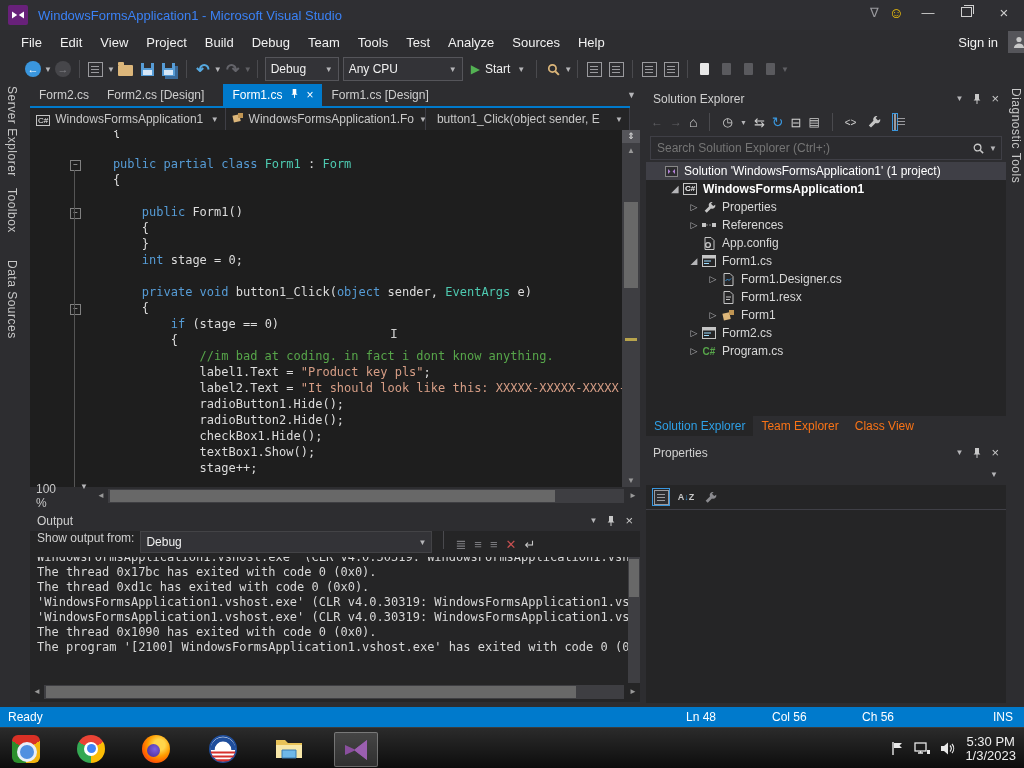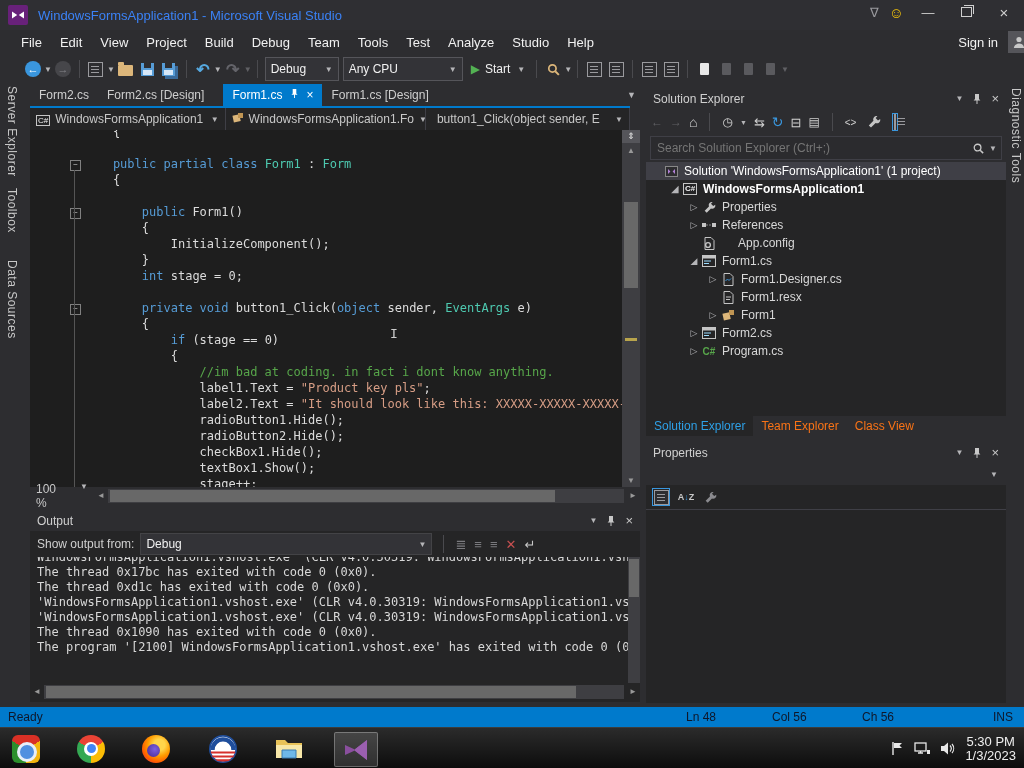--- a/index.html
+++ b/index.html
@@ -77,21 +77,21 @@
   
   #ebottom{position:absolute;left:0;top:403px;width:610px;height:18px;background:#2d2d30;display:flex;align-items:center}
   #zoom-combo{display:flex;align-items:flex-start;gap:20px;color:#c8c8c8;padding:0 6px;width:52px}
   .h-scroll{position:relative;height:14px;background:#3e3e42;flex:1;margin-right:2px}
   .h-thumb{position:absolute;top:1px;height:12px;background:#686868}
   .h-arrow{color:#999;font-size:8px;width:14px;text-align:center;line-height:14px}
   
   #output{position:absolute;left:0;top:426px;width:610px;height:192px;background:#252526}
   .pane-head{height:21px;background:#2d2d30;display:flex;align-items:center;padding:0 7px;color:#d0d0d0}
   .pane-head .hicons{margin-left:auto;display:flex;gap:9px;align-items:center;color:#c8c8c8}
-  #out-toolbar{height:26px;display:flex;align-items:center;padding:0 7px;gap:6px;color:#d0d0d0}
+  #out-toolbar{height:26px;display:flex;padding:0 7px;gap:6px;color:#d0d0d0}
   #out-combo{width:280px;height:20px;background:#333337;border:1px solid #434346;display:flex;align-items:center;padding:0 5px;color:#f1f1f1}
   #out-combo .caret{margin-left:auto}
   #out-text{height:127px;overflow:hidden;padding-left:7px}
   #out-text .ol{font-family:"DejaVu Sans Mono",monospace;font-size:12px;line-height:15px;color:#d8d8d8;white-space:pre}
   #out-text .ol:first-child{margin-top:-7px}
   #out-vscroll{position:absolute;right:0;top:47px;width:12px;height:126px;background:#3e3e42}
   #out-vthumb{position:absolute;left:1px;top:2px;width:10px;height:38px;background:#686868}
   #out-hscroll-row{position:absolute;left:0;top:174px;width:610px;height:15px;display:flex;align-items:center}
   
   #right-panel{position:absolute;left:646px;top:0;width:360px;height:619px}
@@ -108,21 +108,21 @@
   #se-bottom-tabs{position:absolute;left:0;top:332px;width:360px;height:24px;background:#2d2d30;display:flex;align-items:flex-start}
   .btab{padding:3px 8px;color:#f97316}
   .btab.active{background:#252526;color:#2ea0e6}
   
   #props{position:absolute;left:0;top:358px;width:360px;height:261px;background:#252526}
   #props-combo{height:22px;background:#2d2d30;display:flex;align-items:center;justify-content:flex-end;padding:0 8px;color:#c8c8c8}
   #props-toolbar{height:24px;display:flex;align-items:center;gap:8px;padding:0 6px;color:#c8c8c8;background:#252526;border-bottom:1px solid #3f3f46}
   .pt-icon{width:16px;height:16px;display:flex;align-items:center;justify-content:center;font-size:11px}
   .pt-icon.sel{border:1px solid #3a96dd}
   
-  #statusbar{left:0;top:707px;width:1024px;height:20px;background:#007acc;color:#0f172a;font-size:12px}
+  #statusbar{left:0;top:707px;width:1024px;height:20px;background:#007acc;color:#ffffff;font-size:12px}
   #statusbar span{position:absolute;top:3px}
   
   #taskbar{left:0;top:727px;width:1024px;height:41px;background:linear-gradient(#2b2b2b,#0c0c0c);border-top:1px solid #3c3c3c}
   .task-icon{position:absolute;top:4px;width:42px;height:33px;display:flex;align-items:center;justify-content:center}
   .task-icon.active{background:rgba(255,255,255,.14);border:1px solid rgba(255,255,255,.28);border-radius:2px}
   .app-circle{width:28px;height:28px;border-radius:50%;position:relative}
   .oldchrome{width:28px;height:28px;border-radius:6px;background:conic-gradient(from -60deg,#d93025 0 120deg,#f2b50f 120deg 240deg,#2c8f2c 240deg 360deg);position:relative}
   .oldchrome:before{content:"";position:absolute;left:5px;top:7px;width:14px;height:14px;border-radius:50%;background:#4f8fe0;border:3px solid #e8eef8}
   .chrome{background:conic-gradient(from -60deg,#ea4335 0 120deg,#fbbc05 120deg 240deg,#34a853 240deg 360deg)}
   .chrome:before{content:"";position:absolute;left:7px;top:7px;width:14px;height:14px;border-radius:50%;background:#fff}
@@ -156,21 +156,21 @@
       <span class="menu-item">File</span>
       <span class="menu-item">Edit</span>
       <span class="menu-item">View</span>
       <span class="menu-item">Project</span>
       <span class="menu-item">Build</span>
       <span class="menu-item">Debug</span>
       <span class="menu-item">Team</span>
       <span class="menu-item">Tools</span>
       <span class="menu-item">Test</span>
       <span class="menu-item">Analyze</span>
-      <span class="menu-item">Studio</span>
+      <span class="menu-item">Sources</span>
       <span class="menu-item">Help</span>
     </div>
   <div id="menu-right">
     <span>Sign in</span>
     <span id="avatar">
       <svg width="14" height="14" viewBox="0 0 14 14">
           <circle cx="7" cy="4.5" r="2.6" fill="#c8c8c8"></circle>
           <path d="M1.8 13c.5-3 2.6-4.4 5.2-4.4S11.7 10 12.2 13z" fill="#c8c8c8"></path>
         </svg>
     </span>
@@ -313,21 +313,20 @@
       <div id="code">
           <div class="cl"><span>    {</span></div>
           <div class="cl"></div>
           <div class="cl"><span class="k">    public partial class </span><span class="t">Form1</span><span> : </span><span class="t">Form</span></div>
           <span class="fold" style="top: 36px;">−</span>
           <div class="cl"><span>    {</span></div>
           <div class="cl"></div>
           <div class="cl"><span class="k">        public </span><span>Form1()</span></div>
           <span class="fold" style="top: 84px;">−</span>
           <div class="cl"><span>        {</span></div>
-          <div class="cl"><span>            InitializeComponent();</span></div>
           <div class="cl"><span>        }</span></div>
           <div class="cl"><span class="k">        int </span><span>stage = 0;</span></div>
           <div class="cl"></div>
           <div class="cl"><span class="k">        private void </span><span>button1_Click(</span><span class="k">object</span><span> sender, </span><span class="t">EventArgs</span><span> e)</span></div>
           <span class="fold" style="top: 180px;">−</span>
           <div class="cl"><span>        {</span></div>
           <div class="cl"><span class="k">            if</span><span> (stage == 0)</span></div>
           <div class="cl"><span>            {</span></div>
           <div class="cl"><span class="c">                //im bad at coding. in fact i dont know anything.</span></div>
           <div class="cl"><span>                label1.Text = </span><span class="s">"Product key pls"</span><span>;</span></div>
@@ -488,21 +487,21 @@
           <span style="margin-left: 4px;">References</span>
         </div>
         <div class="trow" style="padding-left: 42px;">
           <span class="exp"></span>
           <span class="ticon">
             <svg width="12" height="13" viewBox="0 0 12 13">
               <path d="M2 .5h6l3 3V12.5H2z" fill="none" stroke="#c5c5c5"></path>
               <circle cx="5" cy="8" r="2.4" fill="none" stroke="#c5c5c5" stroke-width="1.4"></circle>
             </svg>
           </span>
-          <span style="margin-left: 20px;">App.config</span>
+          <span style="margin-left: 4px;">App.config</span>
         </div>
         <div class="trow" style="padding-left: 42px;">
           <span class="exp">◢</span>
           <span class="ticon">
             <svg width="14" height="12" viewBox="0 0 14 12">
               <rect x="0.5" y="0.5" width="13" height="11" fill="none" stroke="#c5c5c5"></rect>
               <rect x="0.5" y="0.5" width="13" height="3" fill="#c5c5c5"></rect>
               <line x1="2" y1="6" x2="9" y2="6" stroke="#9cdcfe"></line>
               <line x1="2" y1="8.5" x2="7" y2="8.5" stroke="#9cdcfe"></line>
             </svg>

